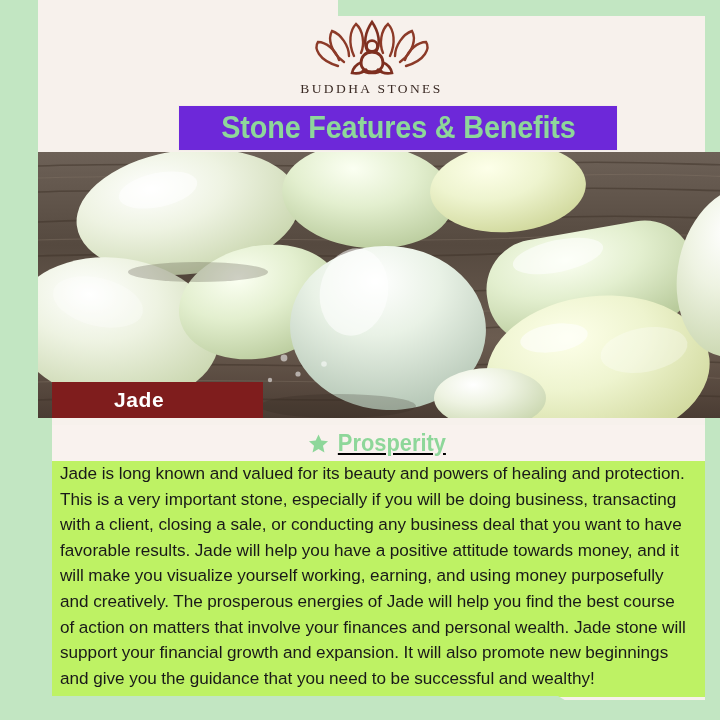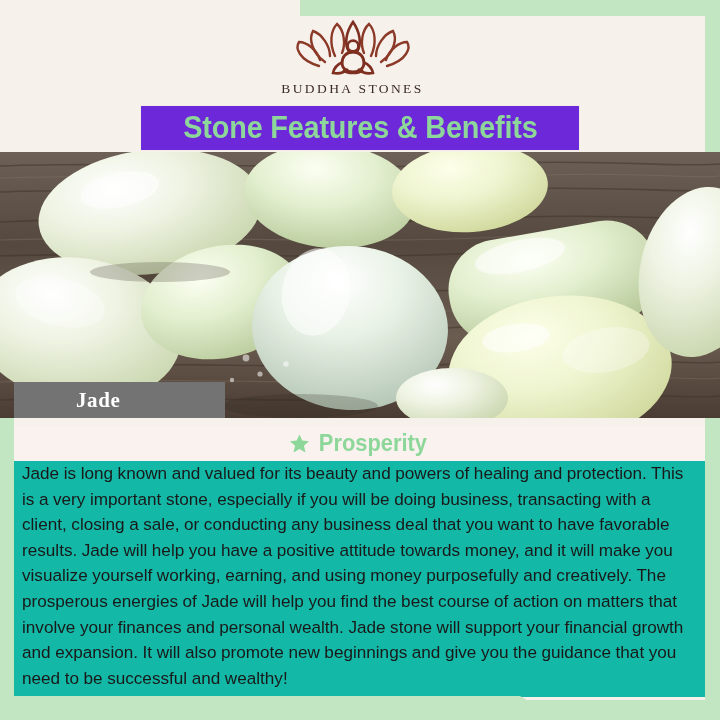--- a/index.html
+++ b/index.html
@@ -9,20 +9,21 @@
     font-family:"Liberation Sans", sans-serif;
     overflow:hidden;
     position:relative;
   }
 
   
   #card{
     position:absolute;inset:0;
     background:#c2e6c2;
     overflow:hidden;
+    margin-left:38px;
   }
 
   
   .cream-panel{
     position:absolute;
     left:0; top:16px; right:15px; bottom:20px;
     background:#f7f1ec;
   }
   
   .cream-topleft{
@@ -95,59 +96,60 @@
     left:0; top:152px; width:720px; height:266px;
     overflow:hidden;
     background:#6a5a4f;
   }
   .hero-svg{display:block;width:720px;height:266px;}
 
   
   .stone-name{
     position:absolute;
     left:14px; top:382px; width:211px; height:36px;
-    background:#737373;
-    display:flex;align-items:center;font-family:Liberation Serif, serif;
+    background:#7f1d1d;
+    display:flex;align-items:center;
   }
   .stone-name span{
     color:#ffffff;
     font-weight:bold;
     font-size:21px;
     letter-spacing:0.6px;
     margin-left:62px;
   }
 
   
   .benefits{
     position:absolute;
     left:14px; right:15px; top:425px; height:36px;
     display:flex;align-items:center;justify-content:center;
     gap:14px;
     background:#f9f2ee;
+    text-decoration:underline;
   }
   .benefit{
     display:flex;align-items:center;gap:6px;
   }
   .benefit .star{
     width:21px;height:21px;display:block;flex:0 0 auto;
   }
   .benefit .blabel{
     font-family:"Liberation Sans Narrow","Liberation Sans", sans-serif;
     font-weight:bold;
     font-size:23px;
     color:#8ed79a;
     white-space:nowrap;
     transform:scaleX(0.95);
   }
 
   
   .body-copy{
     position:absolute;
     left:14px; right:15px; top:461px; bottom:23px;
-    background:#14b8a6;
+    background:#bef264;
     padding:0 4px 0 8px;
     box-sizing:border-box;
   }
   .body-copy p{
     margin:0;
     font-family:"Liberation Sans Narrow","Liberation Sans", sans-serif;
     font-size:17.4px;
     line-height:25.6px;
     color:#191919;
     text-align:left;

